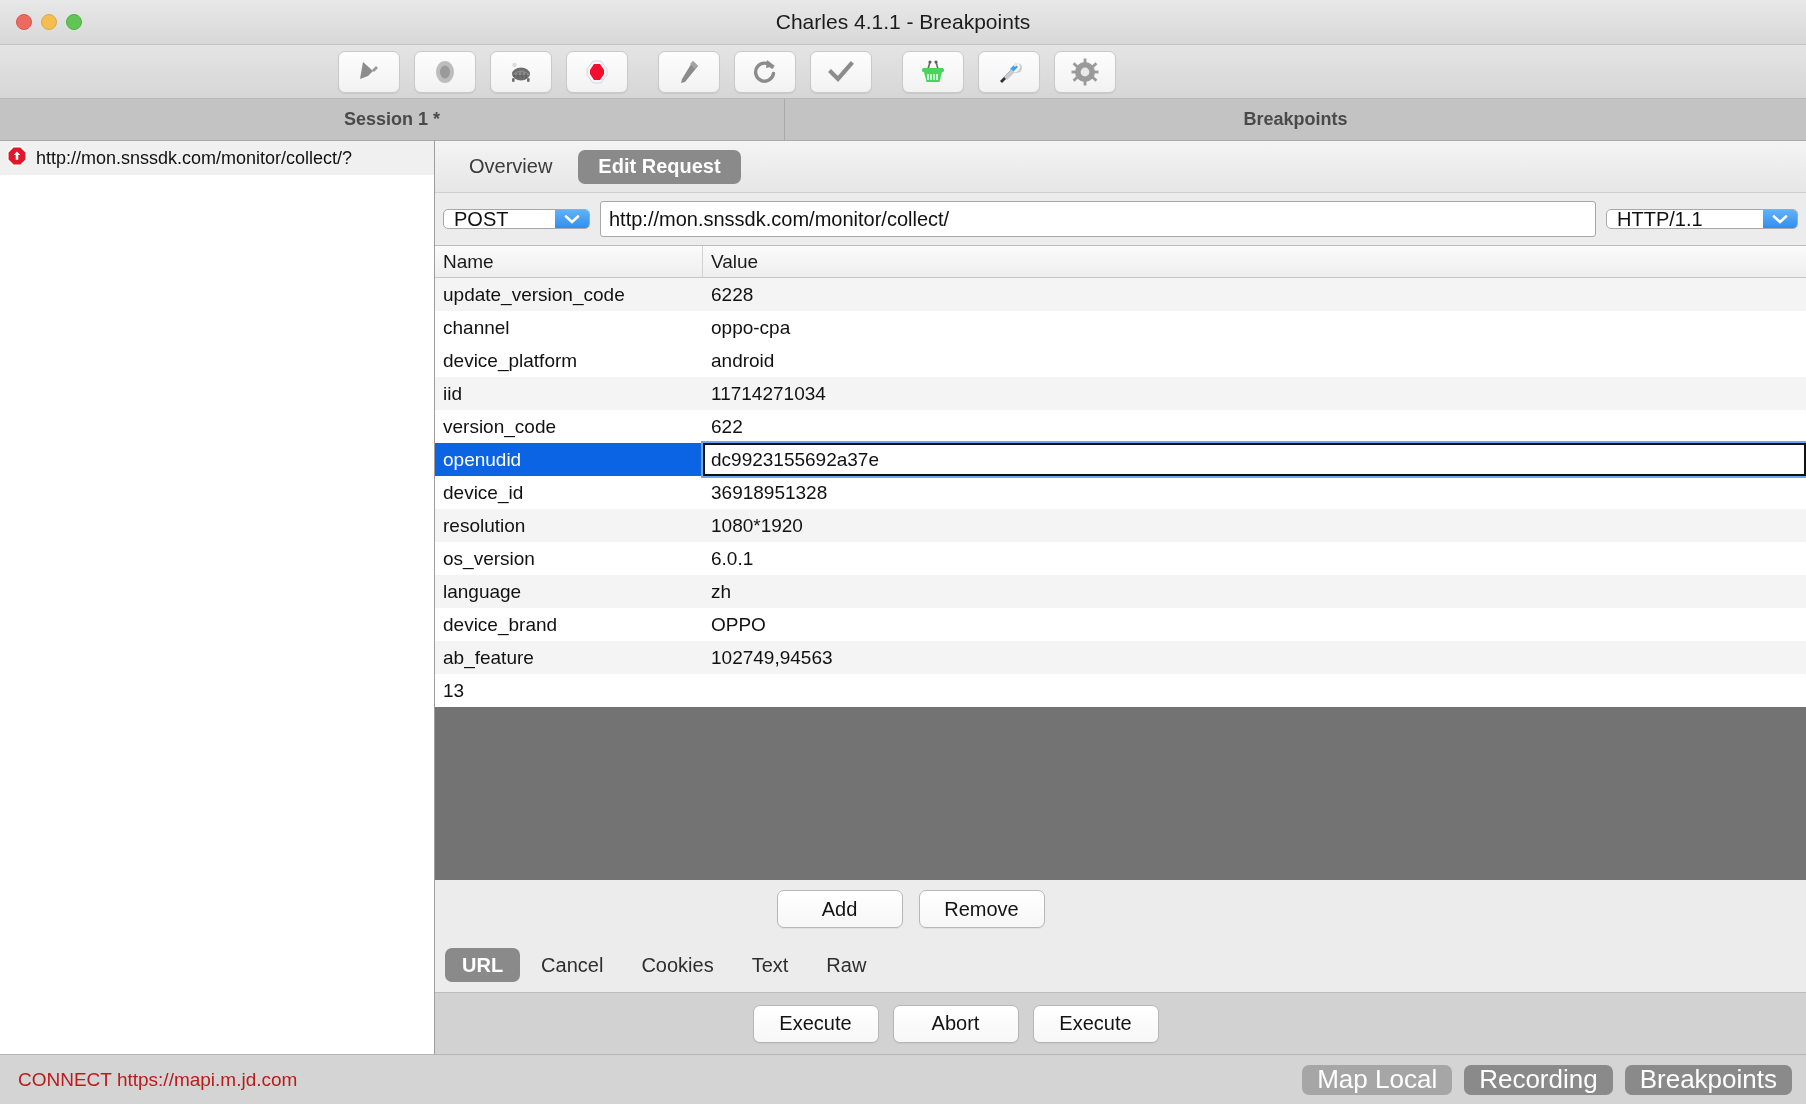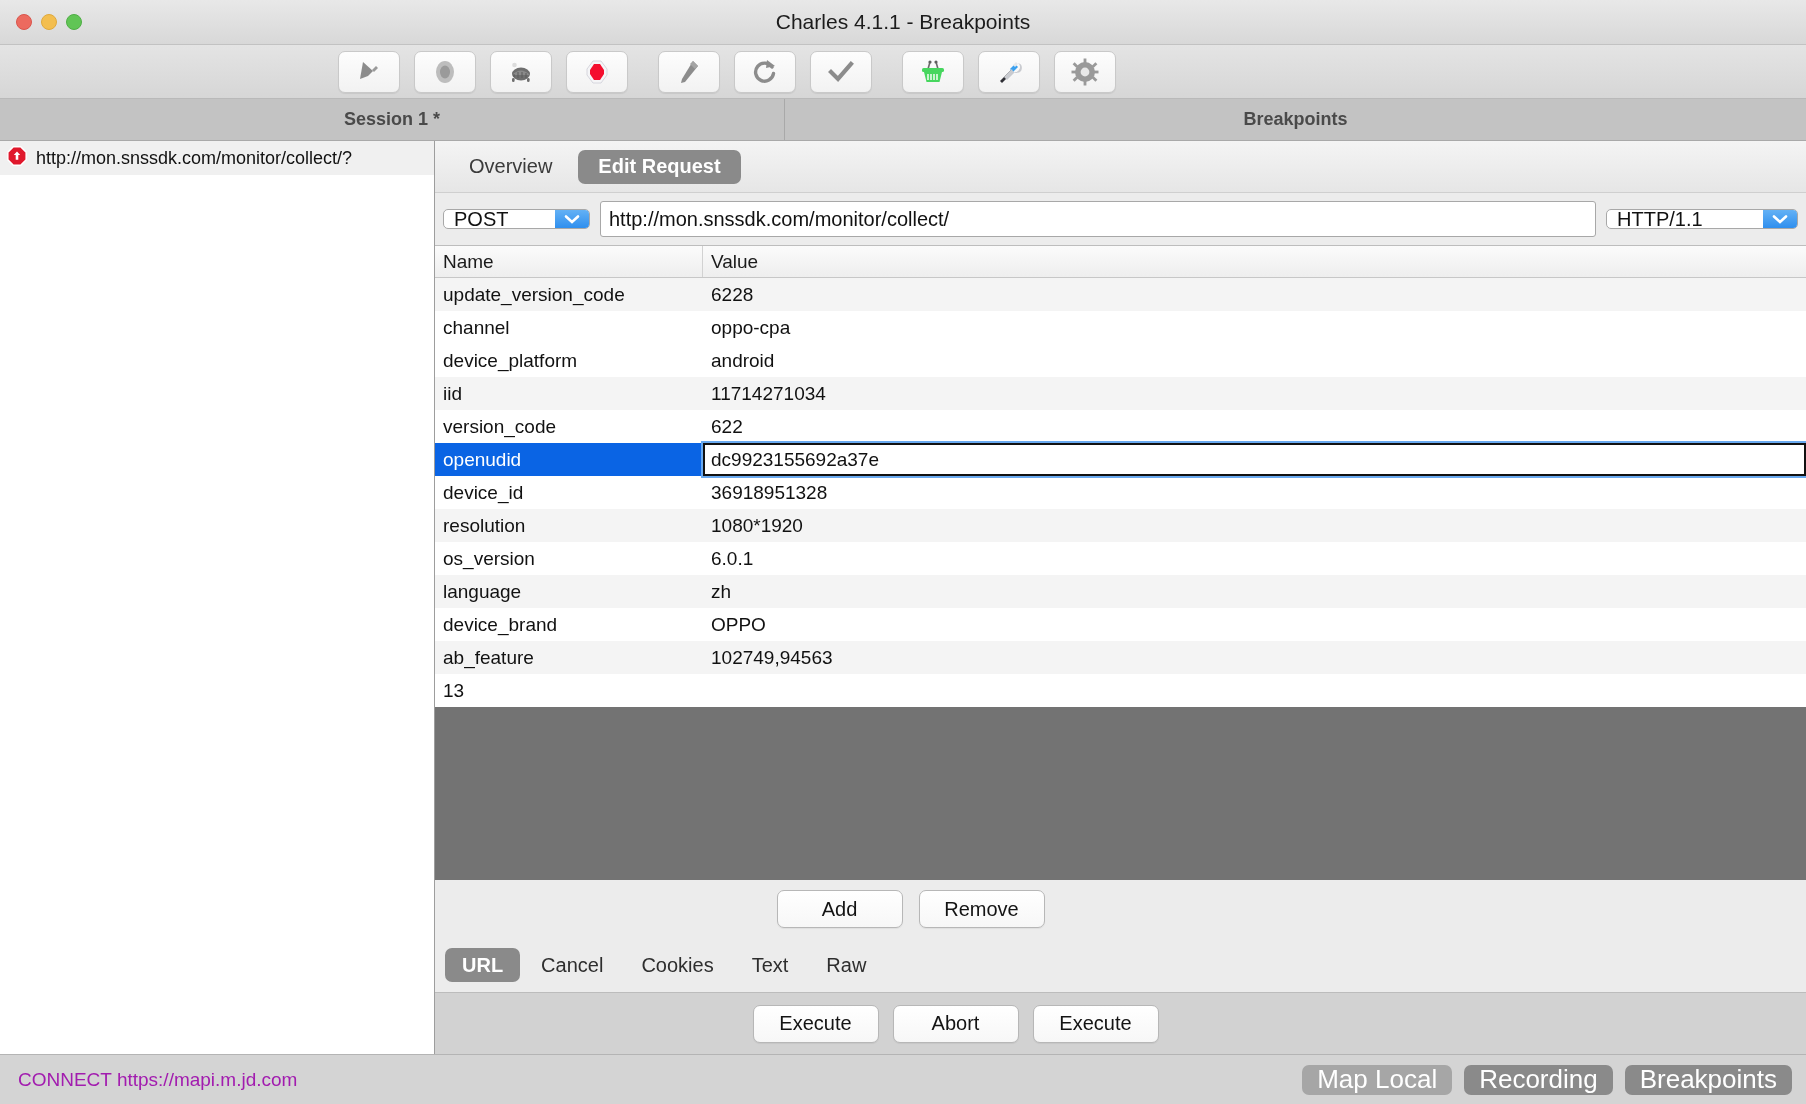--- a/index.html
+++ b/index.html
@@ -217,21 +217,21 @@
   }
 
   
   .statusbar {
     height: 50px; flex: 0 0 50px;
     background: #d4d4d4;
     border-top: 1px solid #b4b4b4;
     display: flex; align-items: center;
     padding: 0 14px 0 18px;
   }
-  .status-text { font-size: 19px; color: #a21caf; flex: 1;
+  .status-text { font-size: 19px; color: #b91c1c; flex: 1;
                  white-space: nowrap; overflow: hidden; }
   .status-toggles { display: flex; gap: 12px; }
   .toggle {
     height: 30px; padding: 0 15px; border-radius: 7px;
     display: flex; align-items: center;
     font-size: 26px; color: #ffffff;
   }
   .toggle.on  { background: #8a8a8a; }
   .toggle.off { background: #a6a6a6; }
 </style>

